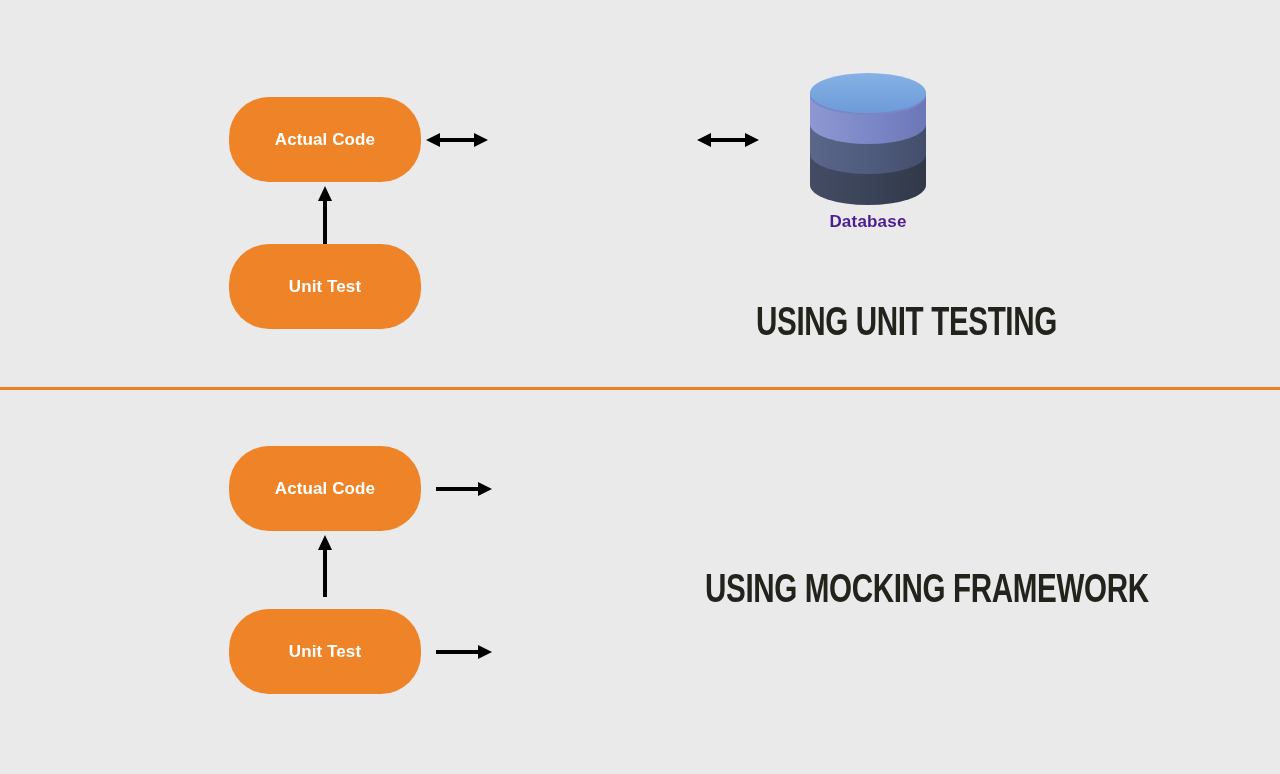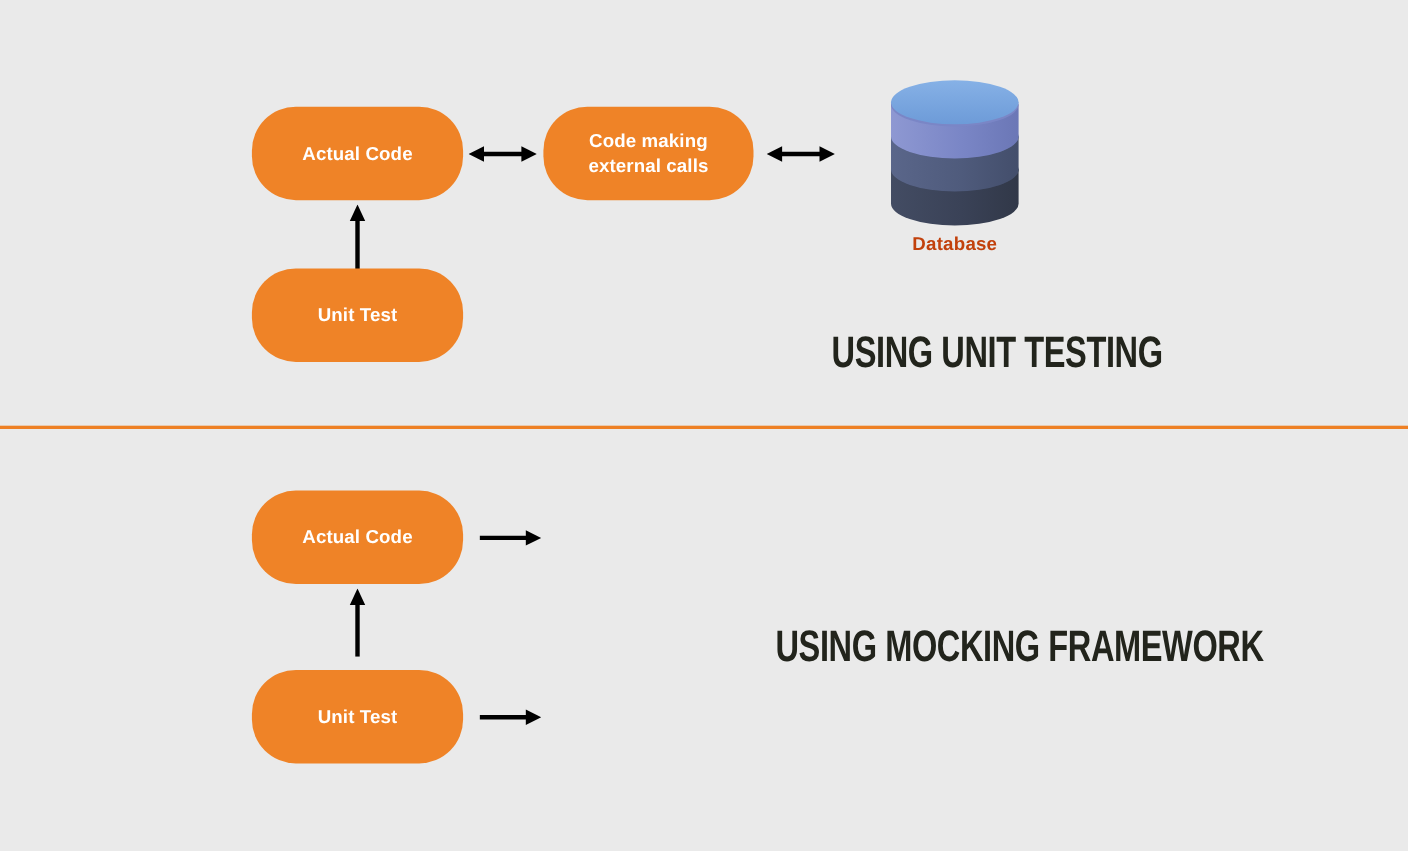--- a/index.html
+++ b/index.html
@@ -69,21 +69,21 @@
   .arrow svg { display: block; }
 
   
   .db-wrap {
     position: absolute;
   }
   .db-label {
     position: absolute;
     width: 100%;
     text-align: center;
-    color: #c2410c;
+    color: #4c1d95;
     font-size: 17px;
     font-weight: bold;
     letter-spacing: 0.2px;
   }
 </style>
 </head>
 <body>
 
 <div id="canvas">
 
@@ -92,24 +92,20 @@
   </div>
 
   <div class="arrow" style="left:426px; top:128px; width:62px; height:24px;">
     <svg width="62" height="24" viewBox="0 0 62 24">
       <line x1="10" y1="12" x2="52" y2="12" stroke="#000" stroke-width="4"></line>
       <polygon points="0,12 14,5 14,19" fill="#000"></polygon>
       <polygon points="62,12 48,5 48,19" fill="#000"></polygon>
     </svg>
   </div>
 
-  <div class="box" style="left:494px; top:97px; width:191px; height:85px; white-space:pre-line;">
-    <span>Code making
-external calls</span>
-  </div>
 
   <div class="arrow" style="left:697px; top:128px; width:62px; height:24px;">
     <svg width="62" height="24" viewBox="0 0 62 24">
       <line x1="10" y1="12" x2="52" y2="12" stroke="#000" stroke-width="4"></line>
       <polygon points="0,12 14,5 14,19" fill="#000"></polygon>
       <polygon points="62,12 48,5 48,19" fill="#000"></polygon>
     </svg>
   </div>
 
   <div class="db-wrap" style="left:798px; top:62px; width:140px; height:180px;">

